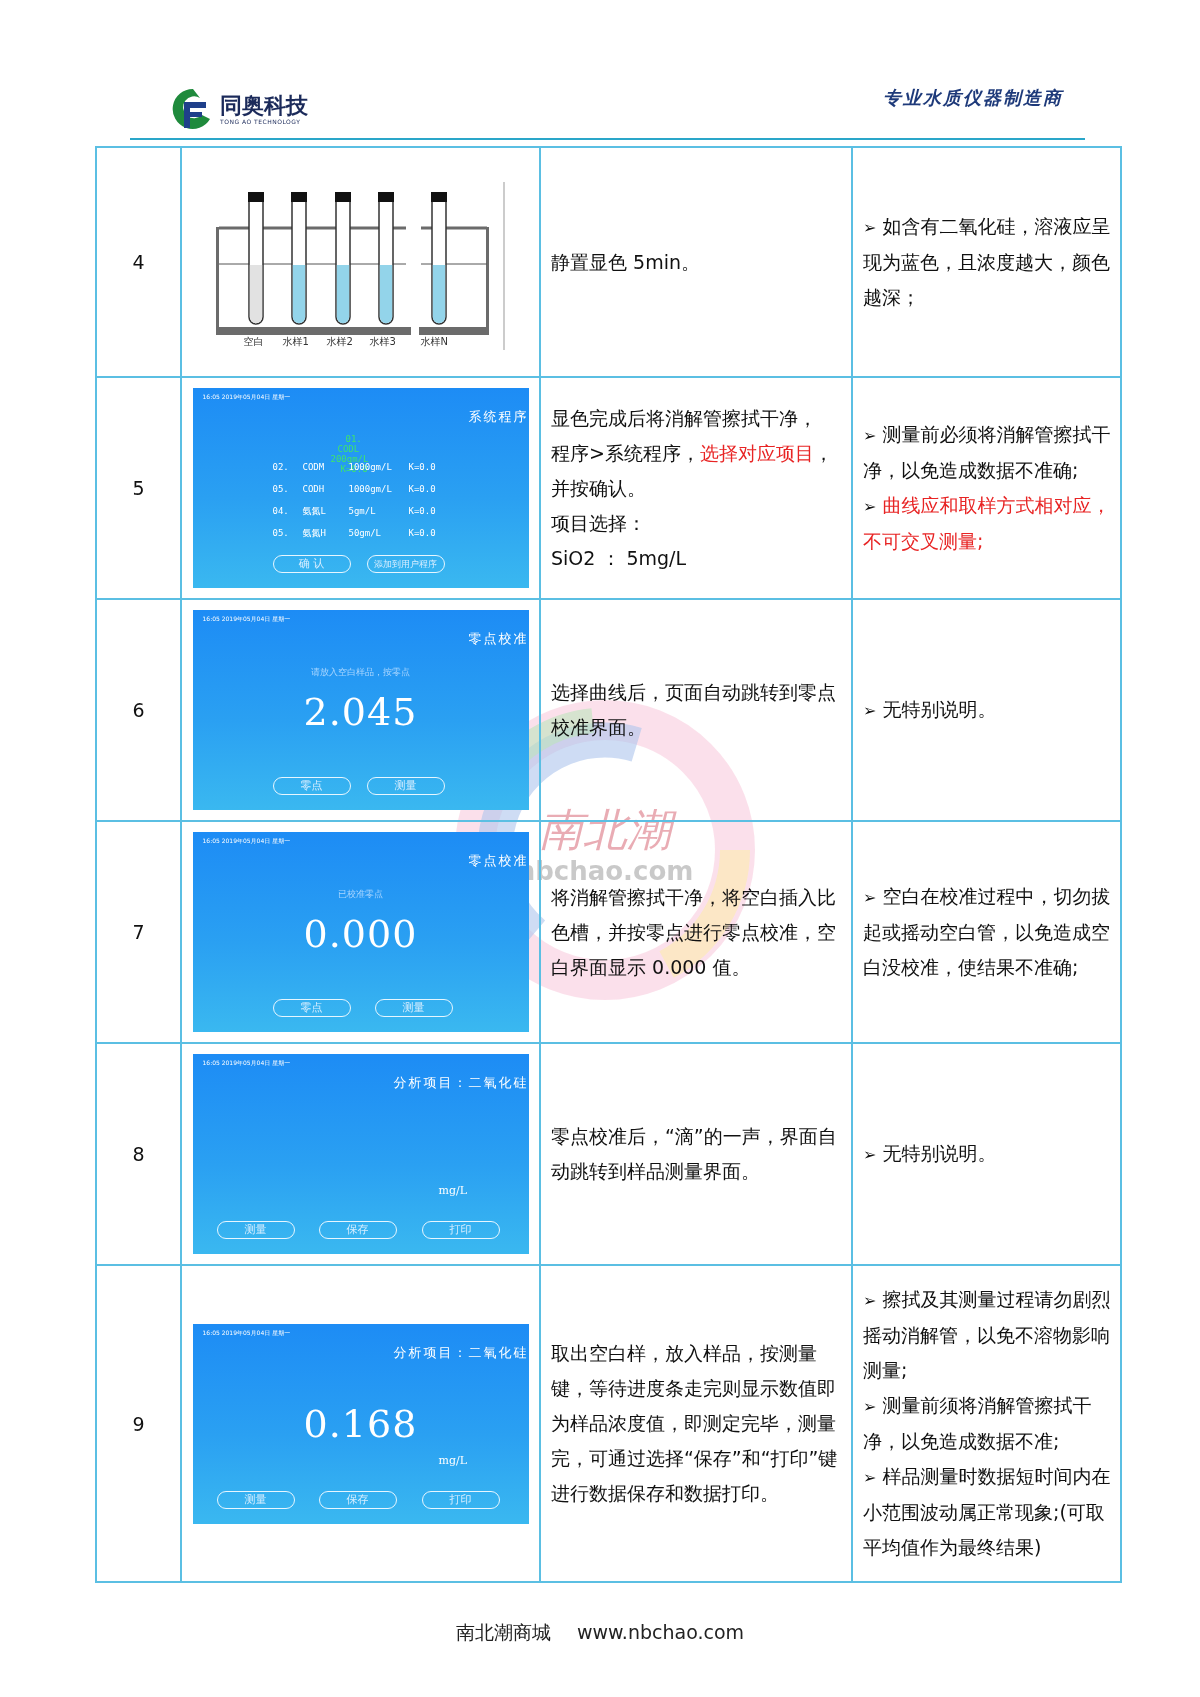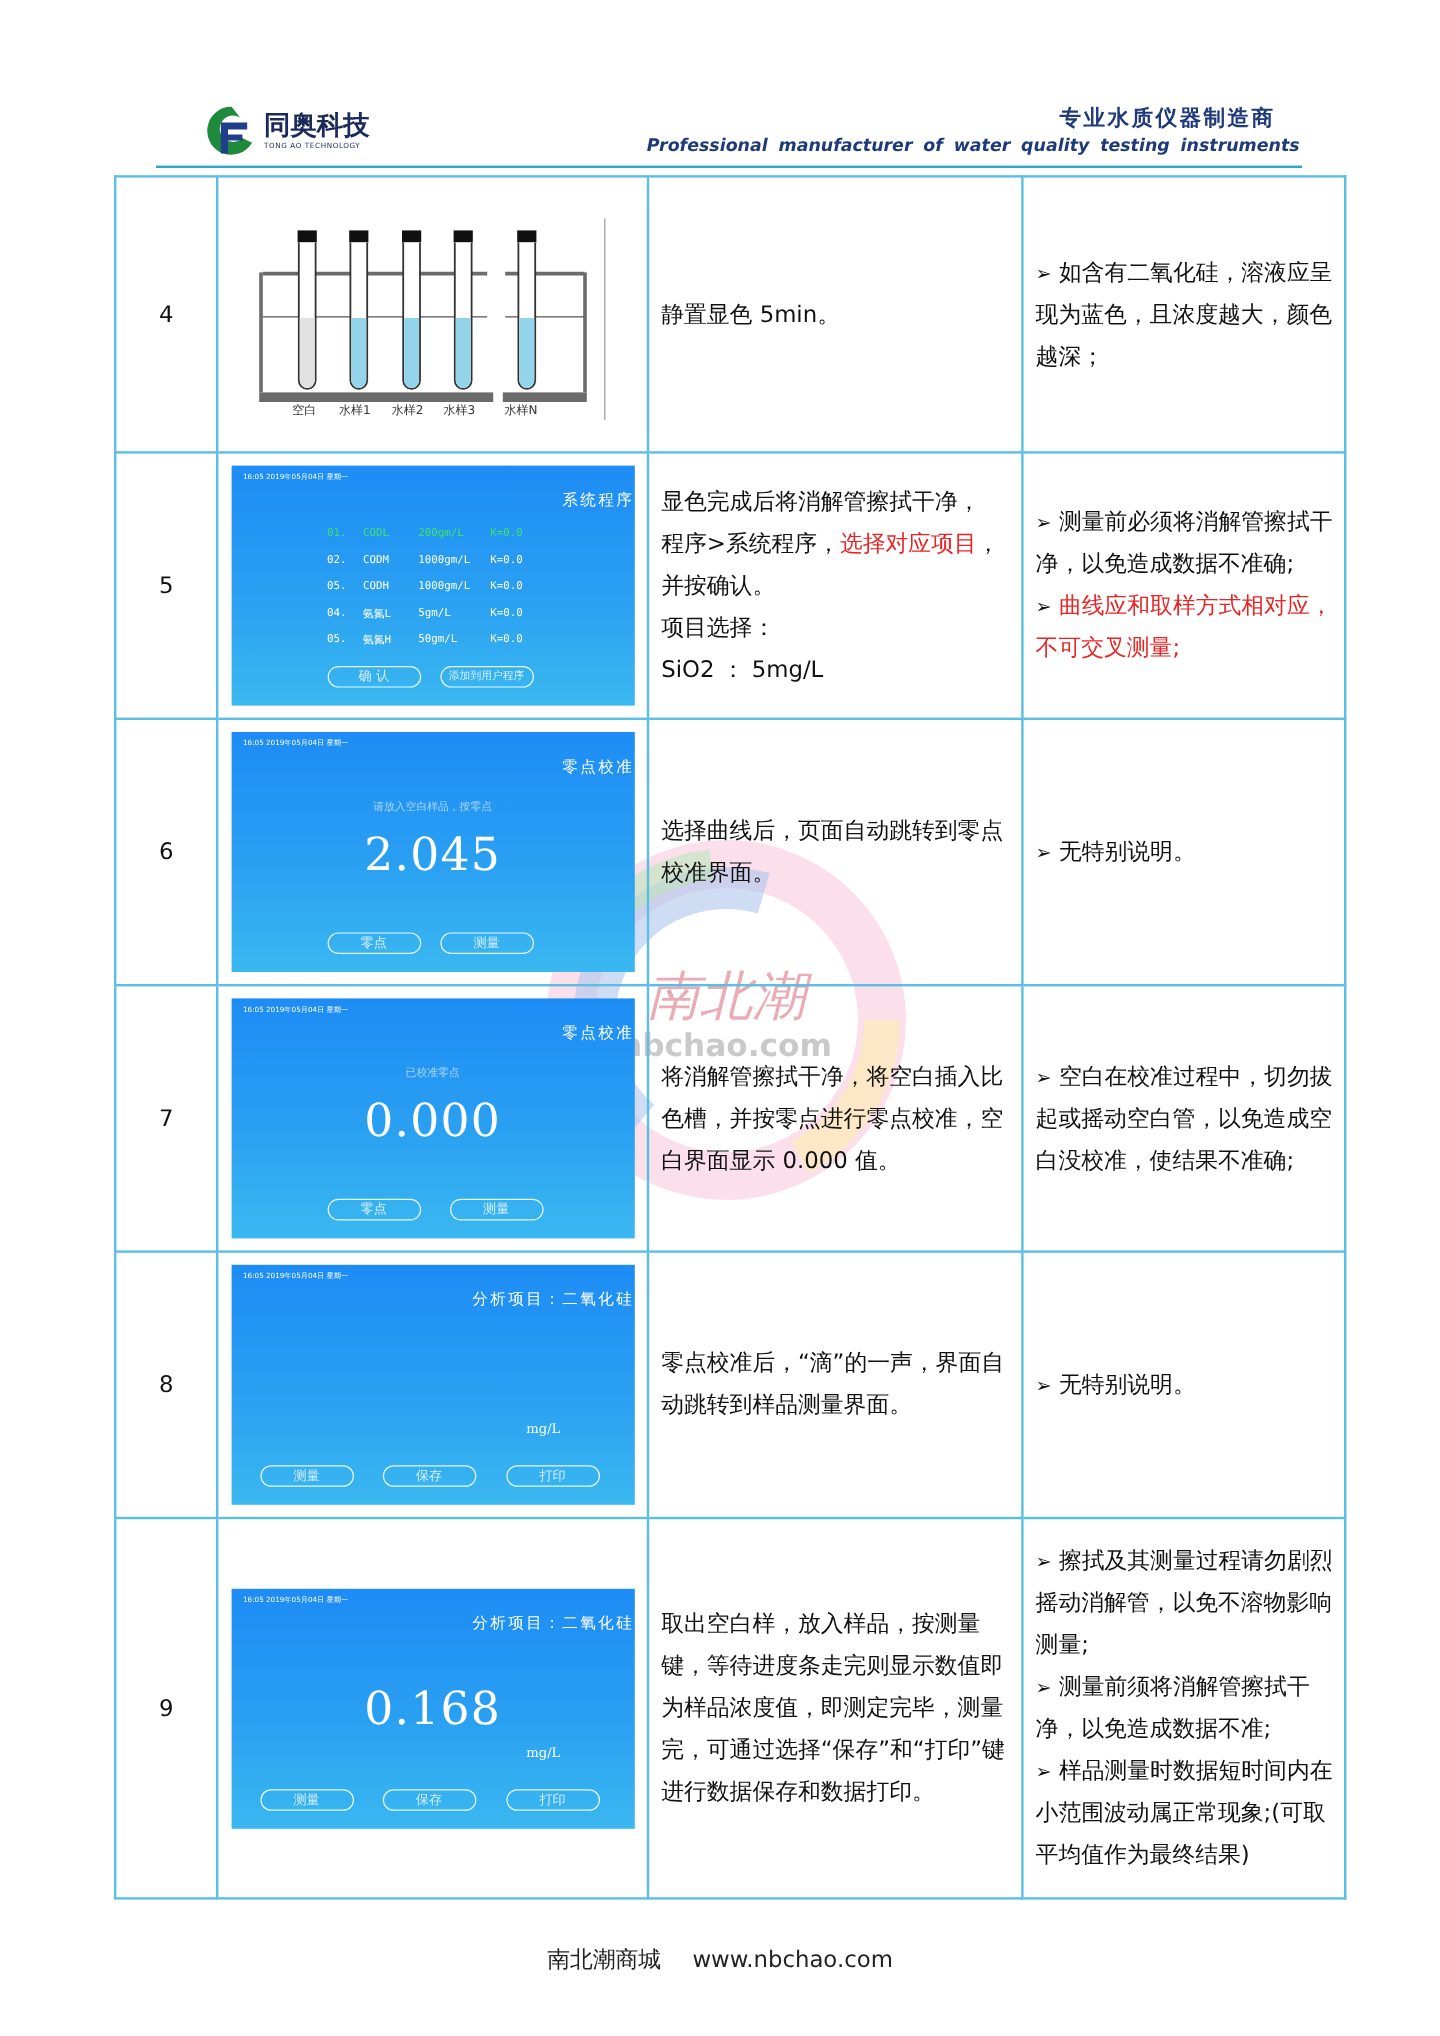--- a/index.html
+++ b/index.html
@@ -6,21 +6,21 @@
   body { width:1200px; height:1697px; position:relative; overflow:hidden;
          font-family:"DejaVu Sans","Liberation Sans",sans-serif; color:#111; }
 
   
   .header { position:absolute; left:130px; top:80px; width:955px; height:60px; }
   .logo { position:absolute; left:40px; top:6px; display:flex; align-items:center; }
   .logo-mark { width:46px; height:46px; position:relative; }
   .logo-text { margin-left:4px; }
   .logo-cn { font-size:22px; font-weight:bold; color:#1b2a5a; letter-spacing:0px; line-height:24px; }
   .logo-en { font-size:6px; color:#1b2a5a; letter-spacing:0.5px; }
-  .slogan-cn { position:absolute; right:22px; top:6px; font-family:"DejaVu Serif",serif; 
+  .slogan-cn { position:absolute; right:22px; top:6px; font-family:"DejaVu Serif",serif; font-style:italic;
                font-size:18px; color:#1e3a7a; font-weight:bold; letter-spacing:2px;margin-left:24px; }
   .slogan-en { position:absolute; right:2px; top:34px; font-family:"DejaVu Sans",sans-serif; font-style:italic;
                font-weight:bold; font-size:14.5px; color:#1e3a7a; word-spacing:4px; }
   .header-rule { position:absolute; left:130px; top:138px; width:955px; height:2px; background:#2aa6c9; }
 
   
   table.steps { position:absolute; left:95px; top:146px; border-collapse:collapse; table-layout:fixed; width:1021px; }
   table.steps td { border:2px solid #5bbfe3; vertical-align:middle; padding:0; }
   .col-num { width:83px; text-align:center; font-size:19px; }
   .col-img { width:357px; }
@@ -40,21 +40,21 @@
   .scr-title { position:absolute; left:0; right:0; top:20px; text-align:right; font-size:13px; letter-spacing:2px; }
   .scr-sub { position:absolute; left:0; right:0; top:56px; text-align:center; font-size:9px; color:#a9d6ff; }
   .scr-value { position:absolute; left:0; right:0; top:80px; text-align:center; font-size:38px; letter-spacing:1px; }
   .scr-unit { position:absolute; left:246px; font-size:11px; }
   .scr-btn { position:absolute; height:16px; border:1.5px solid #e6f6ff; border-radius:9px;
              text-align:center; font-size:11px; line-height:16px; color:#d8eeff; }
   .prog-list { position:absolute; left:80px; top:46px; font-size:9px; font-family:"DejaVu Sans Mono",monospace; }
   .prog-row { display:flex; height:22px; align-items:center; }
   .prog-row span { display:inline-block; }
   .p-no { width:30px; } .p-name { width:46px; } .p-range { width:60px; } .p-k { width:40px; }
-  .prog-row.active { color:#3ee26e; }
+  .prog-row.active { color:#3ee26e;flex-direction:column; }
 
   
   .tubes { position:relative; margin:0 auto; width:300px; height:180px; }
 
   
   .watermark { position:absolute; left:430px; top:660px; width:350px; height:380px; pointer-events:none; opacity:0.45; }
 
   .footer { position:absolute; left:0; right:0; top:1620px; text-align:center; font-size:19px; color:#222; }
   .footer span { margin:0 10px; }
 </style>
@@ -68,21 +68,20 @@
         <path d="M23 3 A20 20 0 1 0 40 33 L32 29 A11 11 0 1 1 30 12 Z" fill="#1f8a3c"></path>
         <path d="M14 16 H36 V22 H20 V26 H32 V31 H20 V42 H14 Z" fill="#1f3f8a"></path>
       </svg>
     </div>
     <div class="logo-text">
       <div class="logo-cn">同奥科技</div>
       <div class="logo-en">TONG AO TECHNOLOGY</div>
     </div>
   </div>
   <div class="slogan-cn">专业水质仪器制造商</div>
-  <div class="slogan-en">Professional manufacturer of water quality testing instruments</div>
 </div>
 <div class="header-rule"></div>
 
 <div class="watermark">
   <svg width="350" height="380" viewBox="0 0 350 380">
     <circle cx="175" cy="190" r="130" fill="none" stroke="#f07aa8" stroke-width="40" opacity="0.5"></circle>
     <circle cx="175" cy="190" r="130" fill="none" stroke="#f7d34a" stroke-width="30" stroke-dasharray="140 700" opacity="0.6"></circle>
     <circle cx="175" cy="190" r="110" fill="none" stroke="#4a7fd6" stroke-width="35" stroke-dasharray="300 500" stroke-dashoffset="-250" opacity="0.6"></circle>
     <circle cx="175" cy="190" r="130" fill="none" stroke="#6cc36a" stroke-width="25" stroke-dasharray="120 700" stroke-dashoffset="-480" opacity="0.6"></circle>
     <text x="175" y="185" text-anchor="middle" font-size="44" fill="#d04a5a" font-family="DejaVu Serif, serif" font-style="italic">南北潮</text>

